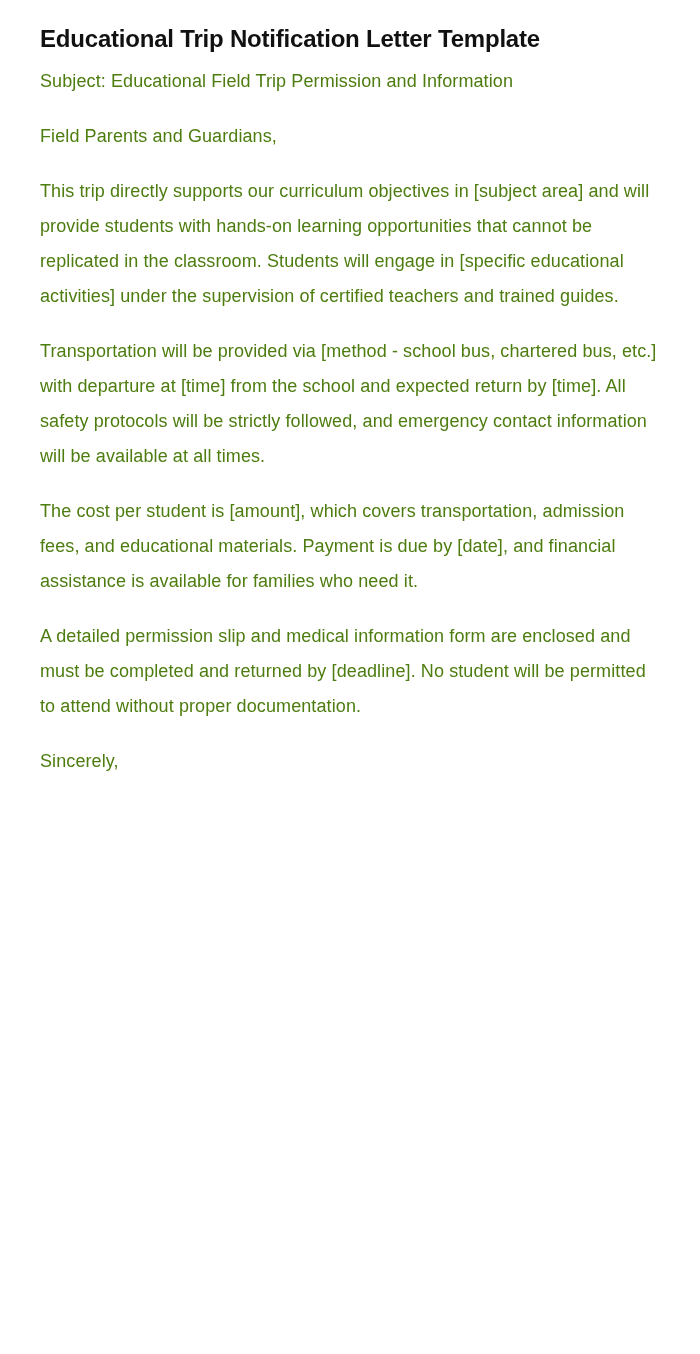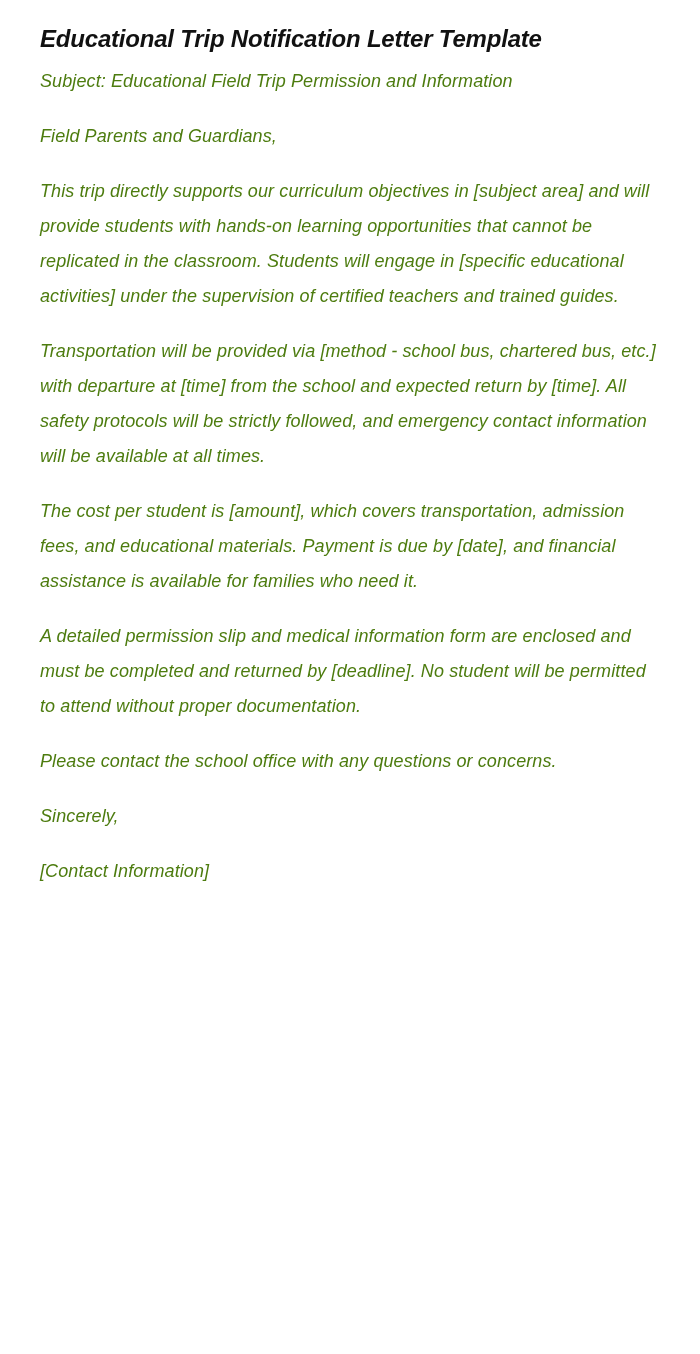--- a/index.html
+++ b/index.html
@@ -10,21 +10,20 @@
   .page {
     position: relative;
     width: 700px;
     height: 1008px;
     box-sizing: border-box;
     padding: 24px 40px 0 40px;
     background: #ffffff;
     font-family: "Liberation Sans", sans-serif;
     color: #1f1f1f;
     overflow: hidden;
-    font-style: italic;
   }
   h1.doc-title {
     margin: 0 0 10px 0;
     font-size: 24px;
     line-height: 30px;
     font-weight: 700;
     letter-spacing: -0.2px;
     color: #111111;
   }
   .doc-body p {
@@ -49,21 +48,19 @@
 
 
     <p>This trip directly supports our curriculum objectives in [subject area] and will provide students with hands-on learning opportunities that cannot be replicated in the classroom. Students will engage in [specific educational activities] under the supervision of certified teachers and trained guides.</p>
 
     <p>Transportation will be provided via [method - school bus, chartered bus, etc.] with departure at [time] from the school and expected return by [time]. All safety protocols will be strictly followed, and emergency contact information will be available at all times.</p>
 
     <p>The cost per student is [amount], which covers transportation, admission fees, and educational materials. Payment is due by [date], and financial assistance is available for families who need it.</p>
 
     <p>A detailed permission slip and medical information form are enclosed and must be completed and returned by [deadline]. No student will be permitted to attend without proper documentation.</p>
 
-    <p>Please contact the school office with any questions or concerns.</p>
 
     <p>Sincerely,</p>
 
 
 
-    <p>[Contact Information]</p>
   </div>
 </main>
 
 </body></html>

